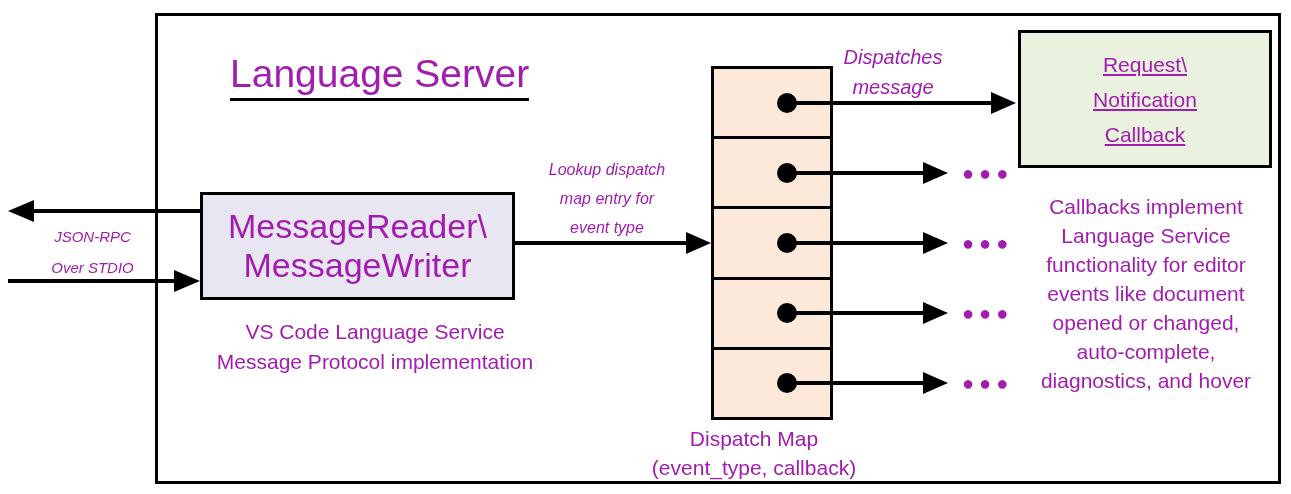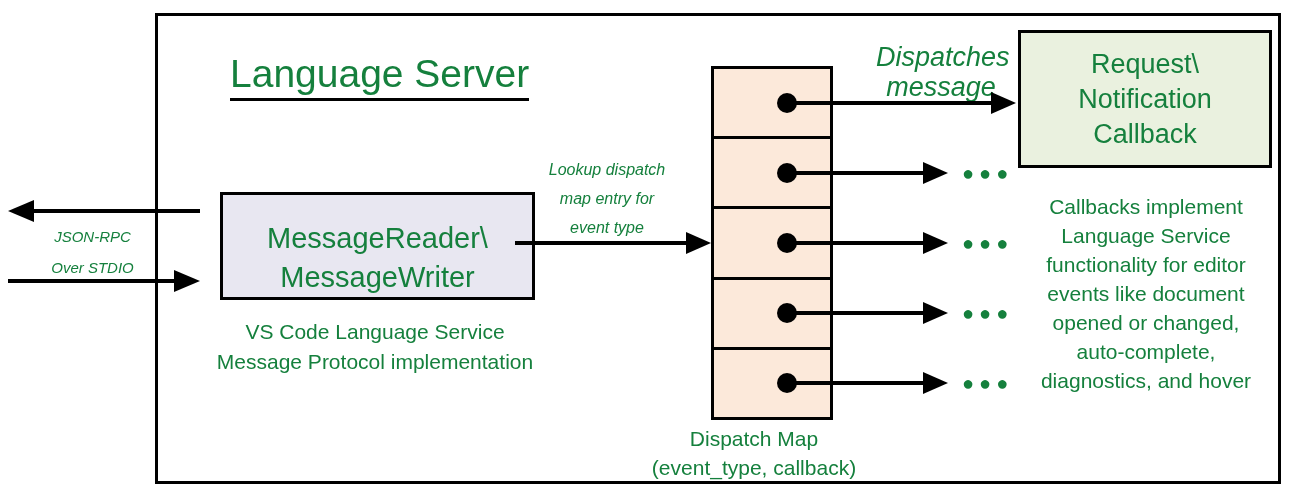--- a/index.html
+++ b/index.html
@@ -1,21 +1,21 @@
 <!DOCTYPE html>
 <html><head>
 <meta charset="utf-8">
 <style>
   html,body{margin:0;padding:0;background:#ffffff;}
   .canvas{
     position:relative;
     width:1291px;height:494px;
     background:#ffffff;
     font-family:"Liberation Sans", sans-serif;
-    color:#15803d;
+    color:#a21caf;
     overflow:hidden;
   }
   .abs{position:absolute;}
   .pre{white-space:pre-line;}
   .center{text-align:center;}
   .italic{font-style:italic;}
 
   .outer-rect{
     left:155px;top:13px;width:1126px;height:471px;
     border:3px solid #000;box-sizing:border-box;
@@ -28,22 +28,22 @@
     border-bottom:3px solid #000;
     padding-bottom:2px;
   }
   .io-label{
     left:10px;top:221px;width:165px;
     font-size:15px;line-height:31px;
   }
   .reader-box{
     left:200px;top:192px;width:315px;height:108px;
     background:#E8E7F1;border:3px solid #000;box-sizing:border-box;
-    display:flex;align-items:flex-end;justify-content:center;
-    font-size:29px;line-height:39px;margin-left:20px;
+    display:flex;align-items:center;justify-content:center;
+    font-size:34px;line-height:39px;
   }
   .reader-caption{
     left:180px;top:317px;width:390px;
     font-size:21px;line-height:30px;
   }
   .lookup-label{
     left:512px;top:155px;width:190px;
     font-size:16px;line-height:29px;
   }
   .dispatch-map{
@@ -55,25 +55,25 @@
   .map-cell{flex:1;}
   .map-cell.divided{border-bottom:3px solid #000;}
   .map-caption{
     left:624px;top:424px;width:260px;
     font-size:21px;line-height:29px;
   }
   .callback-box{
     left:1018px;top:30px;width:254px;height:138px;
     background:#EAF1DF;border:3px solid #000;box-sizing:border-box;
     display:flex;align-items:center;justify-content:center;
-    font-size:27px;line-height:35px;
+    font-size:21px;line-height:35px;text-decoration:underline;
   }
   .dispatches-label{
-    left:876px;top:42px;width:130px;
-    font-size:27px;line-height:30px;
+    left:828px;top:42px;width:130px;
+    font-size:20px;line-height:30px;
   }
   .callback-note{
     left:1014px;top:192px;width:264px;
     font-size:21px;line-height:29px;
   }
   .connectors{
     left:0;top:0;width:1291px;height:494px;
     pointer-events:none;
   }
   .connectors line{stroke:#000;stroke-width:4;}

